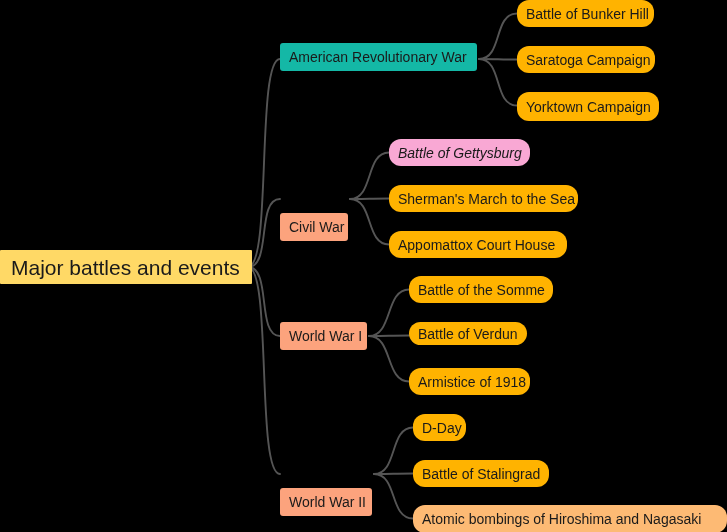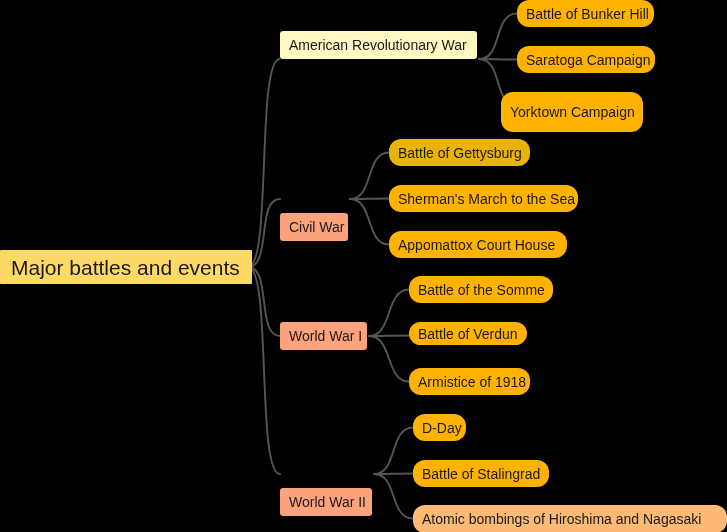--- a/index.html
+++ b/index.html
@@ -68,26 +68,26 @@
       <path d="M 369 336 C 393 336, 385 289.5, 409 289.5" fill="none" stroke="#555555" stroke-width="1.9" stroke-linecap="round"></path>
       <path d="M 369 336 C 393 336, 385 335.5, 409 335.5" fill="none" stroke="#555555" stroke-width="1.9" stroke-linecap="round"></path>
       <path d="M 369 336 C 393 336, 385 381.5, 409 381.5" fill="none" stroke="#555555" stroke-width="1.9" stroke-linecap="round"></path>
       <path d="M 248 267 C 272 267, 256 474, 280 474" fill="none" stroke="#555555" stroke-width="1.9" stroke-linecap="round"></path>
       <path d="M 374 474 C 398 474, 389 427.5, 413 427.5" fill="none" stroke="#555555" stroke-width="1.9" stroke-linecap="round"></path>
       <path d="M 374 474 C 398 474, 389 473.5, 413 473.5" fill="none" stroke="#555555" stroke-width="1.9" stroke-linecap="round"></path>
       <path d="M 374 474 C 398 474, 389 518.5, 413 518.5" fill="none" stroke="#555555" stroke-width="1.9" stroke-linecap="round"></path>
     </svg>
   <div id="nodes">
       <div class="node node-root" style="left: 0px; top: 250px; width: 252px; height: 34px; background: rgb(255, 217, 102);">Major battles and events</div>
-      <div class="node node-branch" style="left: 280px; top: 31px; width: 197px; height: 28px; background: #fef9c3;">American Revolutionary War</div>
+      <div class="node node-branch" style="left: 280px; top: 43px; width: 197px; height: 28px; background: #14b8a6;">American Revolutionary War</div>
       <div class="node node-leaf" style="left: 517px; top: 0px; width: 137px; height: 27px; background: rgb(255, 179, 0);">Battle of Bunker Hill</div>
       <div class="node node-leaf" style="left: 517px; top: 46px; width: 138px; height: 27px; background: rgb(255, 179, 0);">Saratoga Campaign</div>
-      <div class="node node-leaf" style="left: 501px; top: 92px; width: 142px; height: 40px; background: rgb(255, 179, 0);">Yorktown Campaign</div>
+      <div class="node node-leaf" style="left: 517px; top: 92px; width: 142px; height: 29px; background: rgb(255, 179, 0);">Yorktown Campaign</div>
       <div class="node node-branch" style="left: 280px; top: 185px; width: 68px; height: 28px; background: rgb(252, 163, 125); margin-top: 28px;">Civil War</div>
-      <div class="node node-leaf" style="left: 389px; top: 139px; width: 141px; height: 27px; background: #eab308;">Battle of Gettysburg</div>
+      <div class="node node-leaf" style="left: 389px; top: 139px; width: 141px; height: 27px; background: #f9a8d4; font-style: italic;">Battle of Gettysburg</div>
       <div class="node node-leaf" style="left: 389px; top: 185px; width: 189px; height: 27px; background: rgb(255, 179, 0);">Sherman's March to the Sea</div>
       <div class="node node-leaf" style="left: 389px; top: 231px; width: 178px; height: 27px; background: rgb(255, 179, 0);">Appomattox Court House</div>
       <div class="node node-branch" style="left: 280px; top: 322px; width: 87px; height: 28px; background: rgb(252, 163, 125);">World War I</div>
       <div class="node node-leaf" style="left: 409px; top: 276px; width: 144px; height: 27px; background: rgb(255, 179, 0);">Battle of the Somme</div>
       <div class="node node-leaf" style="left: 409px; top: 322px; width: 118px; height: 23px; background: rgb(255, 179, 0);">Battle of Verdun</div>
       <div class="node node-leaf" style="left: 409px; top: 368px; width: 121px; height: 27px; background: rgb(255, 179, 0);">Armistice of 1918</div>
       <div class="node node-branch" style="left: 280px; top: 460px; width: 92px; height: 28px; background: rgb(252, 163, 125); margin-top: 28px;">World War II</div>
       <div class="node node-leaf" style="left: 413px; top: 414px; width: 53px; height: 27px; background: rgb(255, 179, 0);">D-Day</div>
       <div class="node node-leaf" style="left: 413px; top: 460px; width: 136px; height: 27px; background: rgb(255, 179, 0);">Battle of Stalingrad</div>
       <div class="node node-leaf" style="left: 413px; top: 505px; width: 314px; height: 28px; background: #fdba74;">Atomic bombings of Hiroshima and Nagasaki</div>

